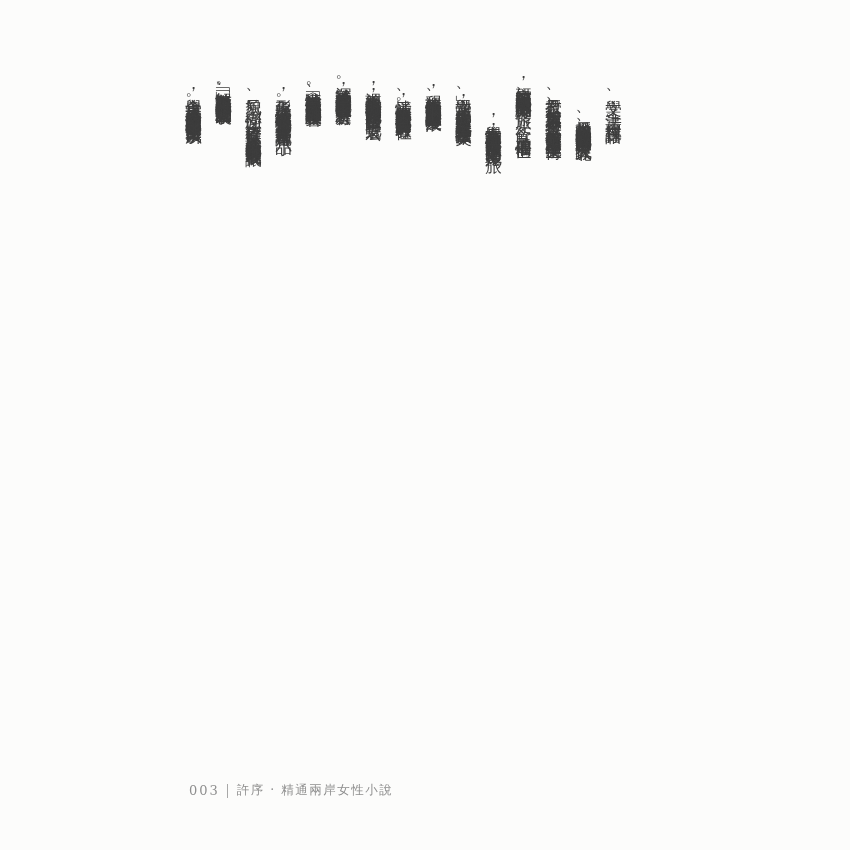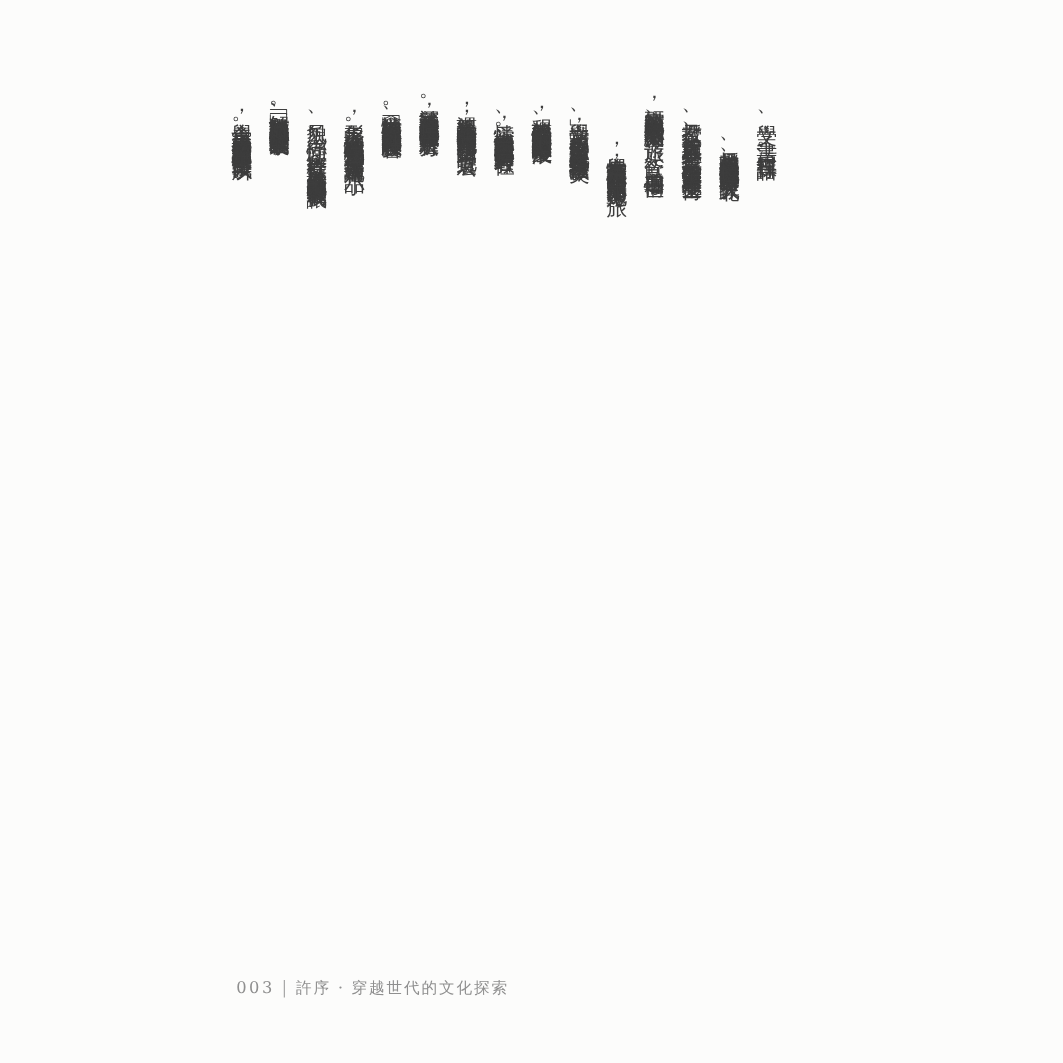--- a/index.html
+++ b/index.html
@@ -84,16 +84,16 @@
       <div class="tcol">《遊居柿錄》中的世情。惠菁教授談晚明士人的「自悼文學」、智英教授談「海神」</div>
       <div class="tcol">形象，也都環繞著「世情」的議題。麗美博士非常勤快，她論述書畫鑑賞、小品</div>
       <div class="tcol">風貌、同性戀、儉樸飲食等，提出許多新見，讓我們在奢侈浪費萎靡文化批判中，</div>
       <div class="tcol">得到了許多安慰與諒解。崇生教授則囑意張岱小品的「疵」與「癖」、袁枚的飲</div>
       <div class="tcol">食美學，以及旅遊書寫的風格呈現。崇生教授曾經向我邀稿，所以我拿了博士生</div>
     </main>
 
   <footer class="footer">
     <span class="page-number">003</span>
     <span class="footer-divider"></span>
-    <span class="section-title">許序 · 穿越世代的文化探索</span>
+    <span class="section-title">許序 · 精通兩岸女性小說</span>
   </footer>
 
 </div>
 
 </body></html>

